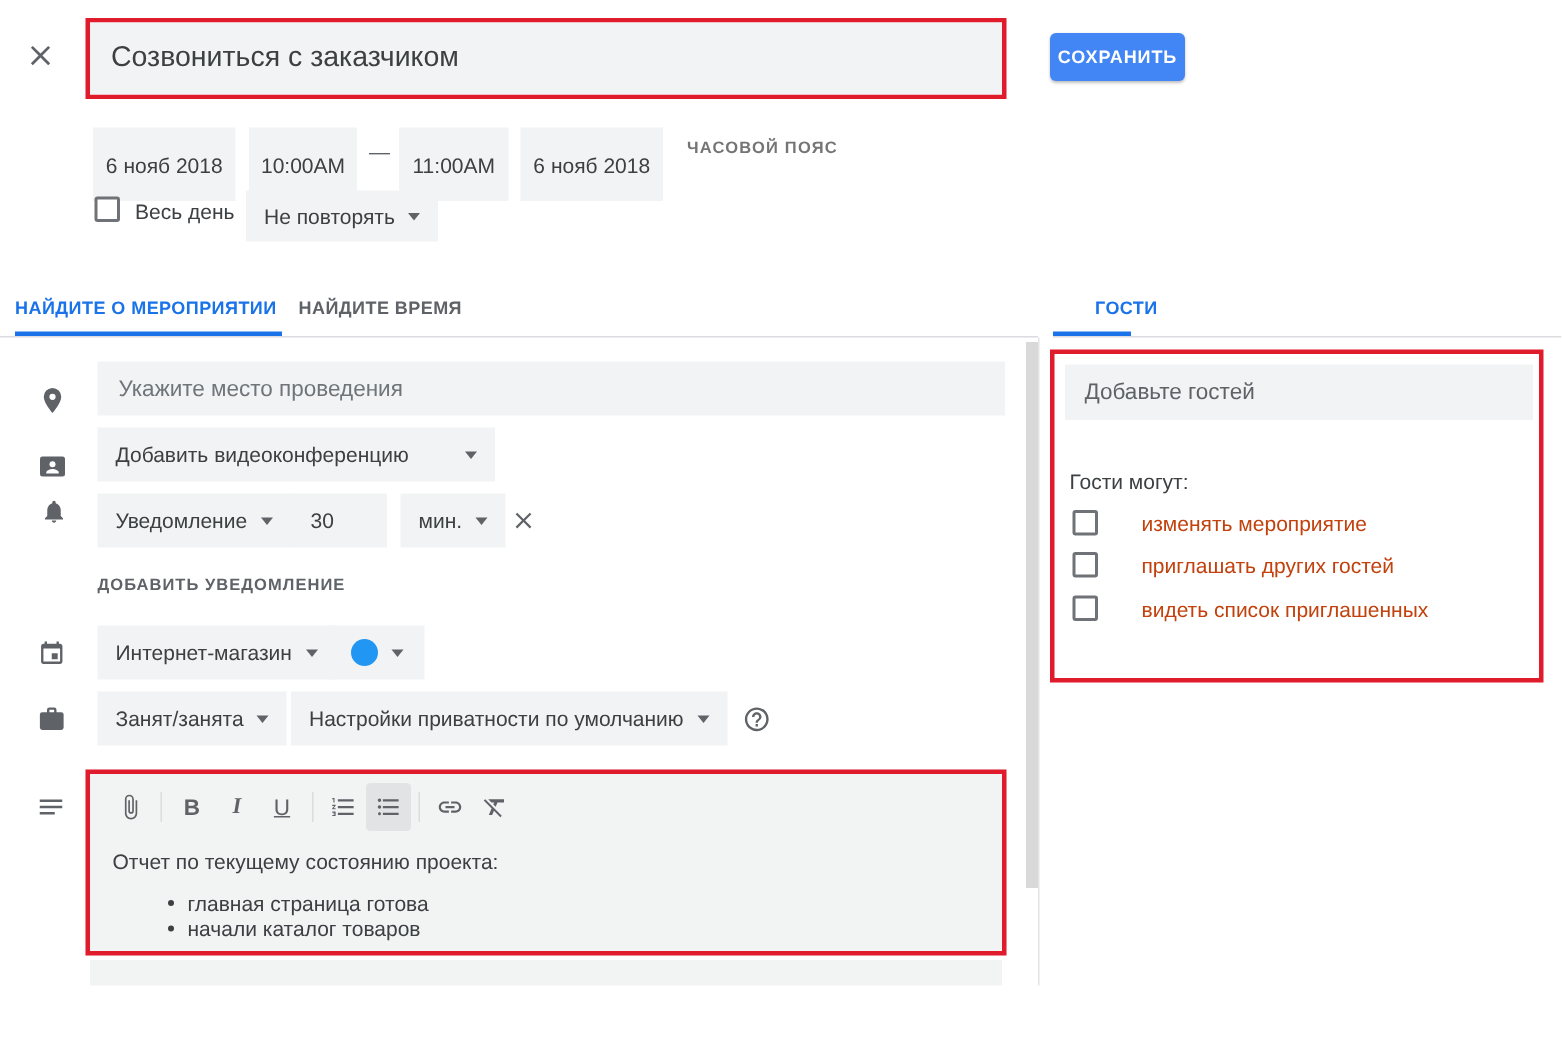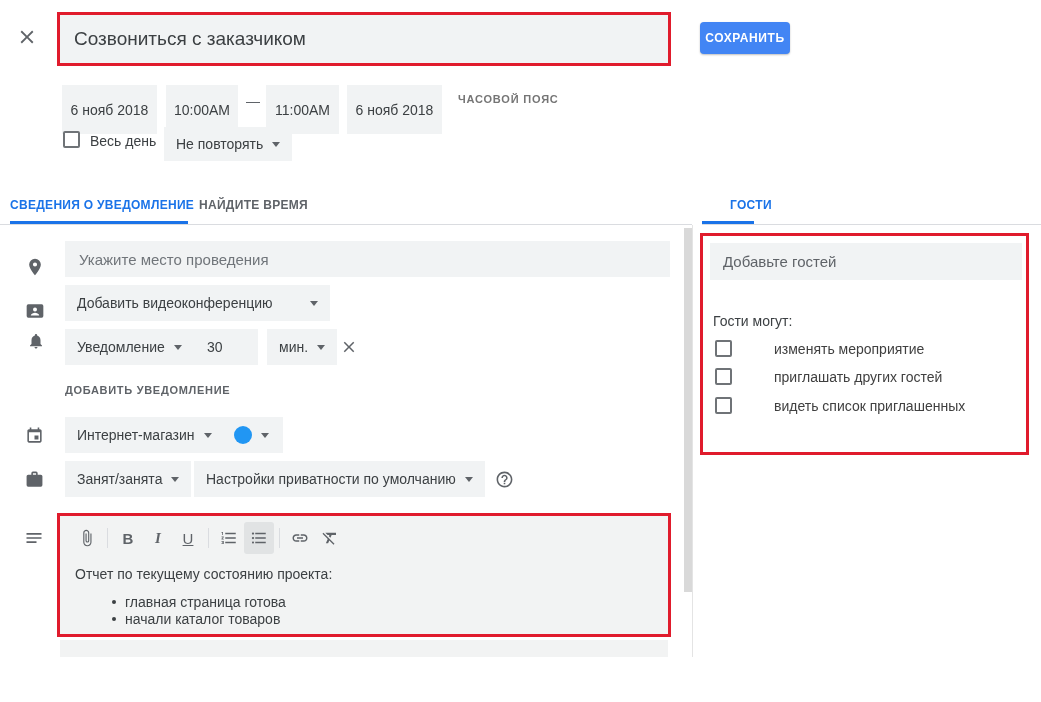--- a/index.html
+++ b/index.html
@@ -92,21 +92,21 @@
   .desc-bottom-strip { left:60px; top:640px; width:608px; height:17px; background:#f2f3f3; }
   .icon-notes { left:24px; top:528px; }
 
   
   .ann-guests { left:700px; top:233px; width:329px; height:222px; background:#fff; }
   .guests-input { position:absolute; left:7px; top:7px; width:312px; height:37px; border:none; outline:none;
                   background:#f1f3f4; font:15px "Liberation Sans","DejaVu Sans",sans-serif; color:#5f6368; padding:0 13px; }
   .guests-input::placeholder { color:#5f6368; opacity:1; }
   .guests-can { position:absolute; left:10px; top:77px; font-size:14px; color:#3c4043; }
   .perm-row { position:absolute; left:12px; display:flex; align-items:center; }
-  .perm-label { margin-left:42px; font-size:14px; color:#404040; }
+  .perm-label { margin-left:29px; font-size:14px; color:#c2410c; }
   .pr-0 { top:104px; } .pr-1 { top:132px; } .pr-2 { top:161px; }
 </style>
 </head>
 <body>
 
 <div class="page">
 
   <div class="abs close-btn">
     <svg width="22" height="22" viewBox="0 0 24 24" fill="#5f6368">
         <path d="M19 6.41 17.59 5 12 10.59 6.41 5 5 6.41 10.59 12 5 17.59 6.41 19 12 13.41 17.59 19 19 17.59 13.41 12z"></path>
@@ -126,21 +126,21 @@
   <div class="abs chip d-end-date">6 нояб 2018</div>
   <div class="abs tz-label">ЧАСОВОЙ ПОЯС</div>
 
   <span class="abs checkbox cb-allday"></span>
   <span class="abs allday-label">Весь день</span>
   <div class="abs chip pad chip-recurrence">
     <span>Не повторять</span>
     <span class="dd-arrow"></span>
   </div>
 
-  <div class="abs tab tab-details">СВЕДЕНИЯ О УВЕДОМЛЕНИЕ</div>
+  <div class="abs tab tab-details">НАЙДИТЕ О МЕРОПРИЯТИИ</div>
   <div class="abs tab tab-findtime">НАЙДИТЕ ВРЕМЯ</div>
   <div class="abs tab tab-guests">ГОСТИ</div>
   <div class="abs tab-underline ul-left"></div>
   <div class="abs tab-underline ul-right"></div>
   <div class="abs tab-border tb-left"></div>
   <div class="abs tab-border tb-right"></div>
 
   <div class="abs v-divider"></div>
   <div class="abs scroll-thumb"></div>
 

